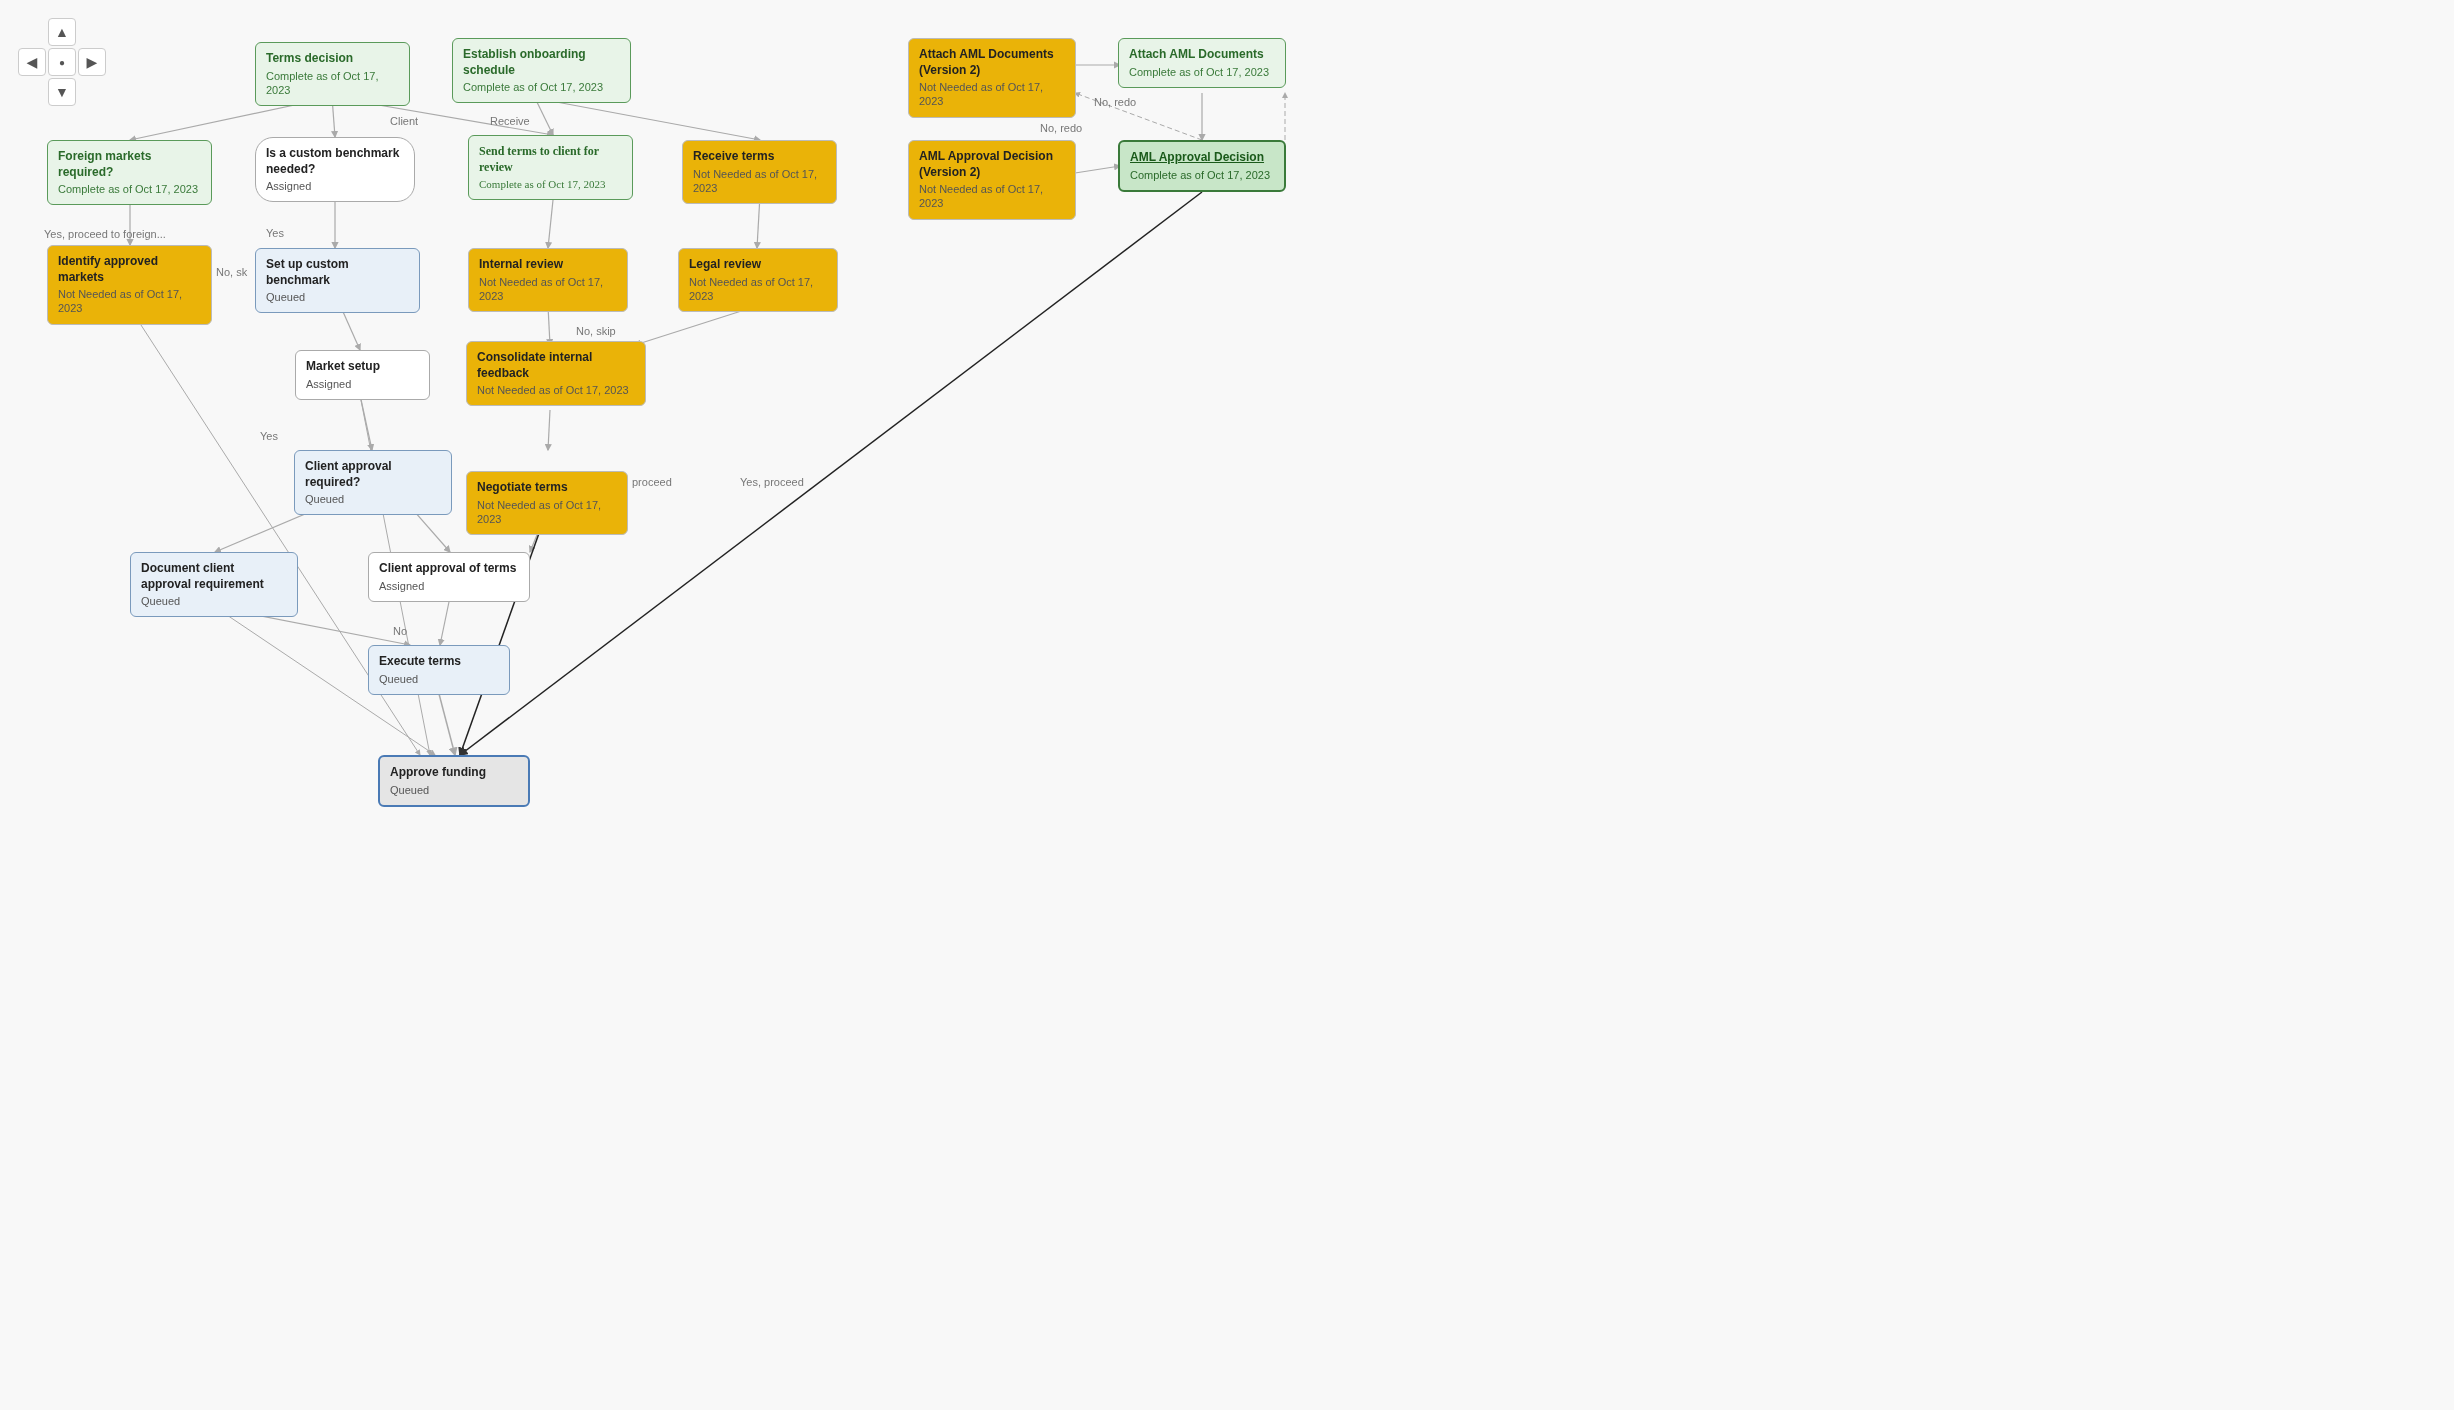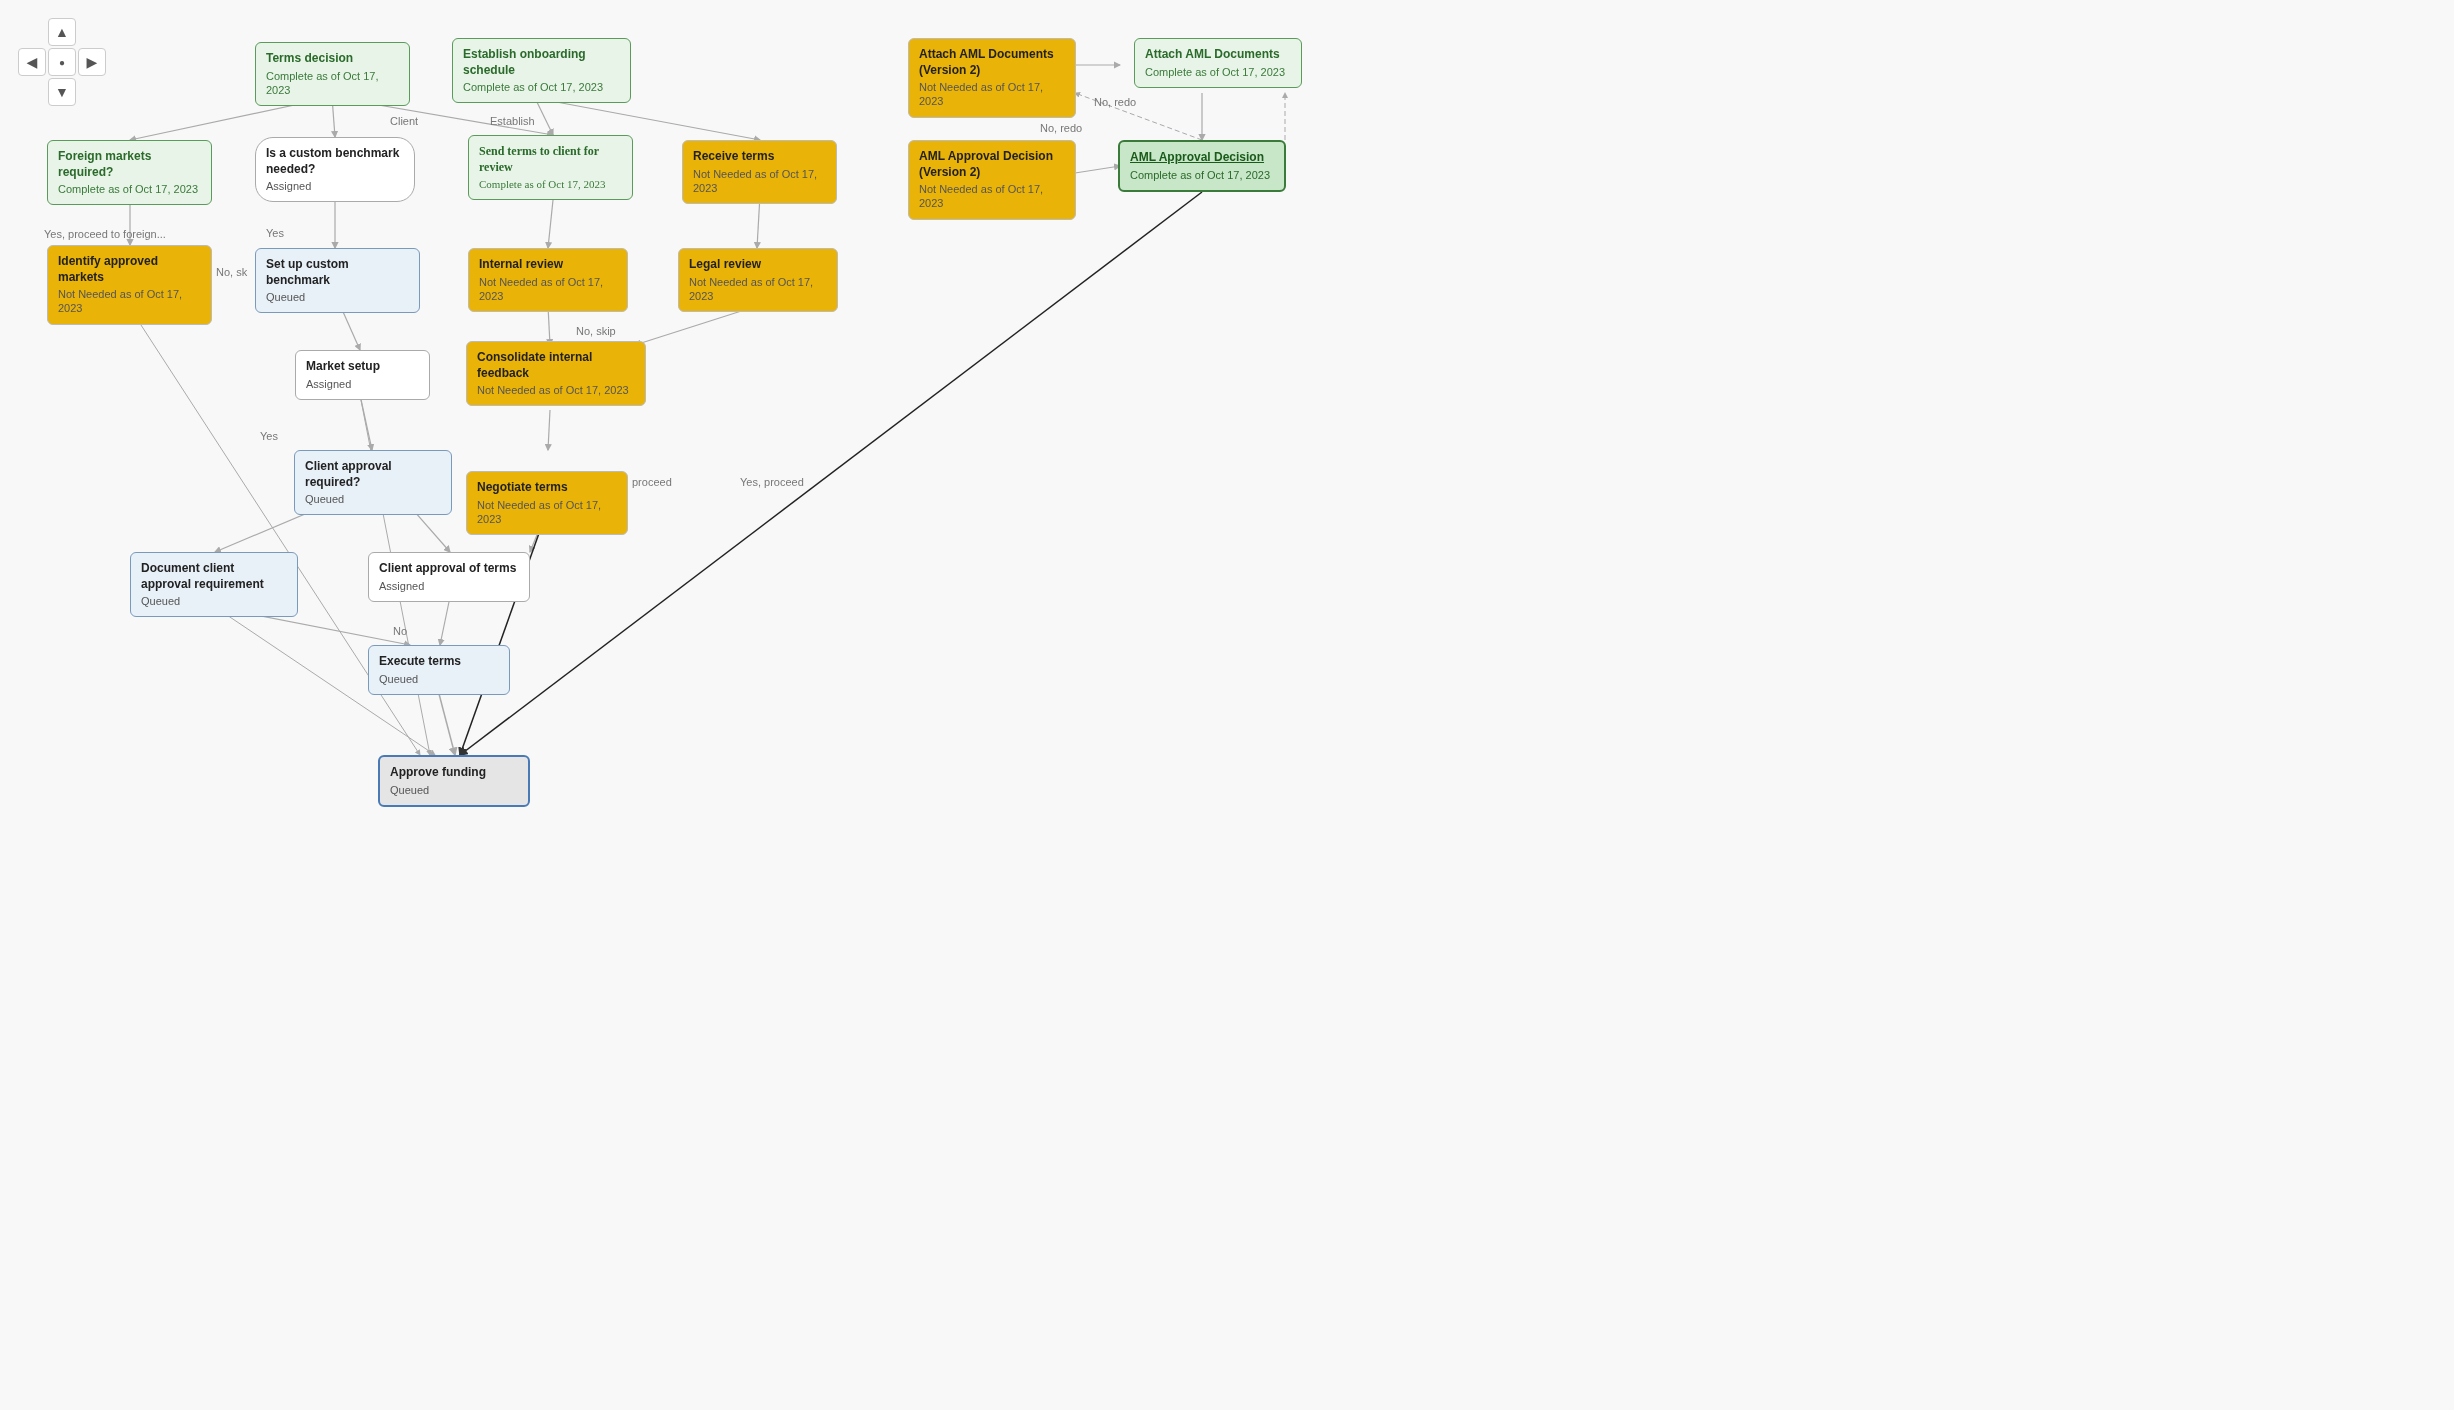--- a/index.html
+++ b/index.html
@@ -194,21 +194,21 @@
       <marker id="arrow" markerWidth="6" markerHeight="6" refX="5" refY="3" orient="auto">
         <path d="M0,0 L6,3 L0,6 Z" fill="#aaa"></path>
       </marker>
       <marker id="arrow-dark" markerWidth="6" markerHeight="6" refX="5" refY="3" orient="auto">
         <path d="M0,0 L6,3 L0,6 Z" fill="#333"></path>
       </marker>
     </defs>
   </svg>
 
   <div class="edge-label" style="left:390px; top:115px;">Client</div>
-  <div class="edge-label" style="left:490px; top:115px;">Establish</div>
+  <div class="edge-label" style="left:490px; top:115px;">Receive</div>
   <div class="edge-label" style="left:44px; top:228px;">Yes, proceed to foreign...</div>
   <div class="edge-label" style="left:266px; top:227px;">Yes</div>
   <div class="edge-label" style="left:216px; top:266px;">No, sk</div>
   <div class="edge-label" style="left:576px; top:325px;">No, skip</div>
   <div class="edge-label" style="left:260px; top:430px;">Yes</div>
   <div class="edge-label" style="left:393px; top:625px;">No</div>
   <div class="edge-label" style="left:632px; top:476px;">proceed</div>
   <div class="edge-label" style="left:740px; top:476px;">Yes, proceed</div>
   <div class="edge-label" style="left:1094px; top:96px;">No, redo</div>
   <div class="edge-label" style="left:1040px; top:122px;">No, redo</div>
@@ -306,21 +306,21 @@
   <div class="node node-not-needed" style="left:908px; top:140px; width:168px;">
     <div class="node-title">AML Approval Decision (Version 2)</div>
     <div class="node-status">Not Needed as of Oct 17, 2023</div>
   </div>
 
   <div class="node node-not-needed" style="left:908px; top:38px; width:168px;">
     <div class="node-title">Attach AML Documents (Version 2)</div>
     <div class="node-status">Not Needed as of Oct 17, 2023</div>
   </div>
 
-  <div class="node node-complete" style="left:1118px; top:38px; width:168px;margin-left:16px;">
+  <div class="node node-complete" style="left:1118px; top:38px; width:168px;">
     <div class="node-title">Attach AML Documents</div>
     <div class="node-status">Complete as of Oct 17, 2023</div>
   </div>
 
   <div class="node" style="left:1118px; top:140px; width:168px; background:#c8e6c8; border:2px solid #3a7a3a;">
     <div class="node-title" style="color:#1a5a1a; font-weight:800;text-decoration:underline;">AML Approval Decision</div>
     <div class="node-status" style="color:#2a6a2a;">Complete as of Oct 17, 2023</div>
   </div>
 
 </div>

